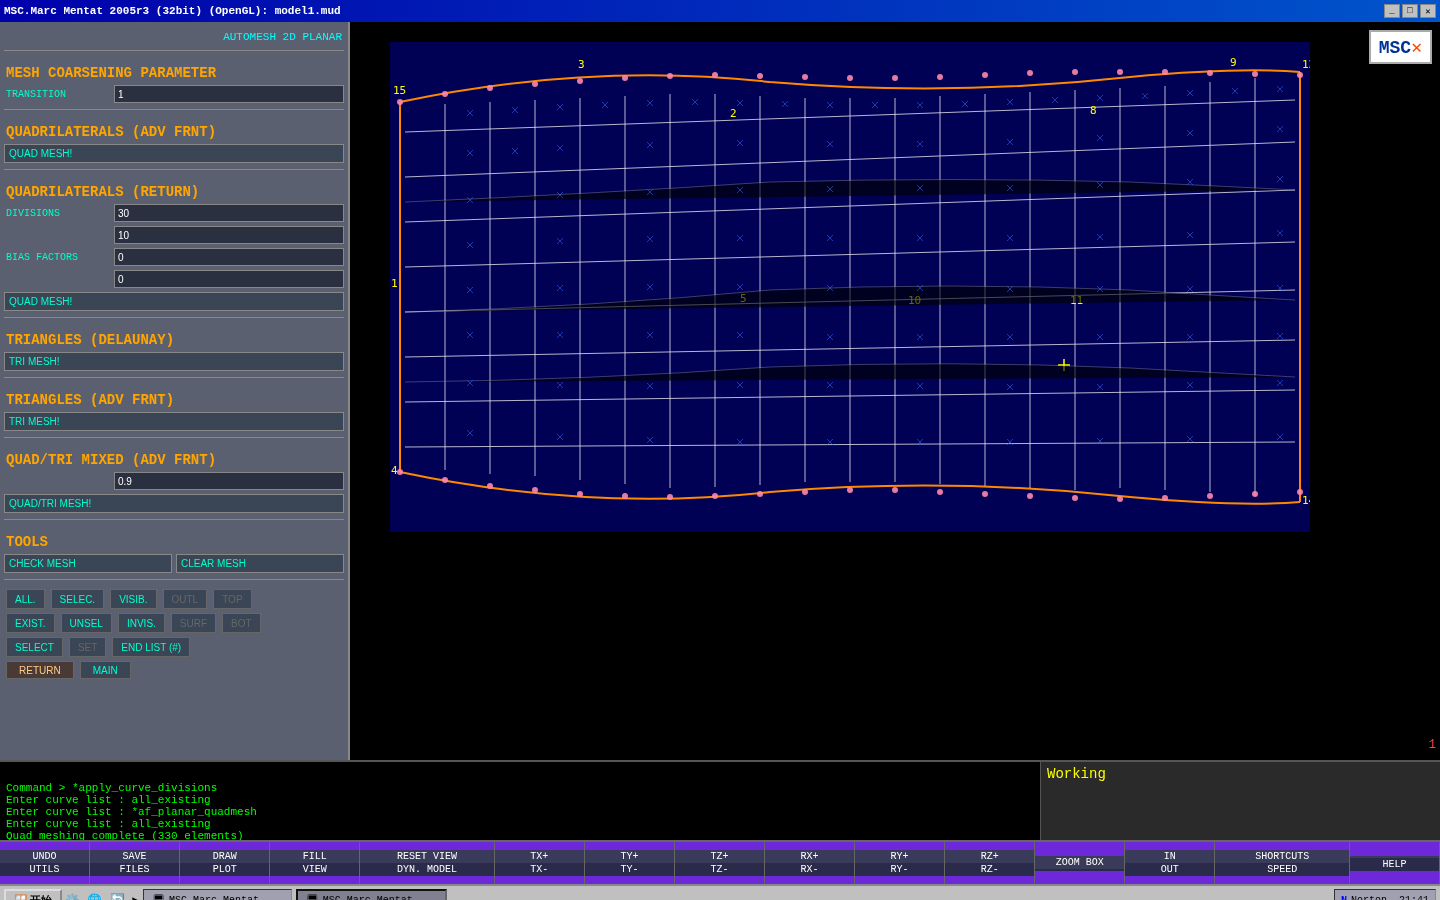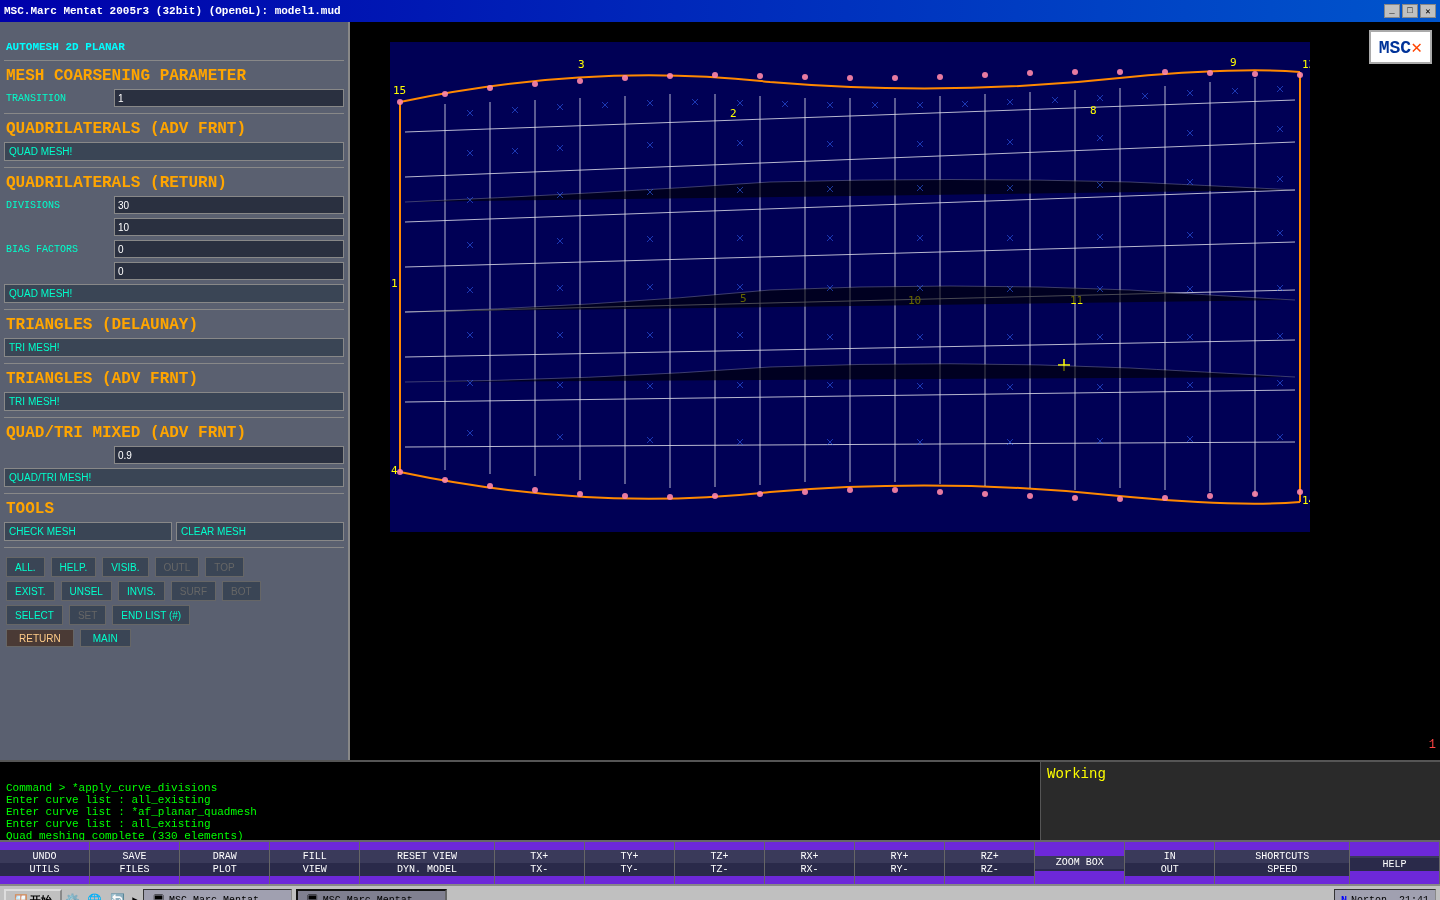--- a/index.html
+++ b/index.html
@@ -26,26 +26,26 @@
     #left-panel {
       width: 350px; min-width: 350px;
       background: #5a6070;
       display: flex; flex-direction: column;
       border-right: 2px solid #888;
       overflow-y: auto;
       padding: 4px;
     }
 
     .section-title {
-      color: #00ffff; font-size: 11px; font-weight: bold;
-      padding: 3px 2px; margin-top: 12px;
+      color: #00ffff; font-size: 11px; font-weight: normal;
+      padding: 3px 2px; margin-top: 2px; text-align: right;
     }
     .sub-section-title {
-      color: #ffa500; font-size: 16px; font-weight: bold;
-      padding: 2px 2px; margin-top: 0;
+      color: #ffa500; font-size: 14px; font-weight: bold;
+      padding: 2px 2px; margin-top: 8px;
     }
     .field-row {
       display: flex; align-items: center; margin: 2px 0;
     }
     .field-label {
       color: #00ffcc; font-size: 10px;
       min-width: 110px; padding: 2px;
     }
     .field-input {
       background: #2a3040; color: #fff; border: 1px solid #888;
@@ -232,21 +232,21 @@
     <div class="sub-section-title">TOOLS</div>
     <div style="display:flex;gap:4px;">
       <button class="btn-full" style="flex:1;">CHECK MESH</button>
       <button class="btn-full" style="flex:1;">CLEAR MESH</button>
     </div>
     <div class="divider"></div>
 
     <div style="margin-top:4px;">
       <div style="display:flex;gap:2px;margin-bottom:2px;">
         <button class="sel-btn">ALL.</button>
-        <button class="sel-btn">HELP.</button>
+        <button class="sel-btn">SELEC.</button>
         <button class="sel-btn">VISIB.</button>
         <button class="sel-btn disabled">OUTL</button>
         <button class="sel-btn disabled">TOP</button>
       </div>
       <div style="display:flex;gap:2px;">
         <button class="sel-btn">EXIST.</button>
         <button class="sel-btn">UNSEL</button>
         <button class="sel-btn">INVIS.</button>
         <button class="sel-btn disabled">SURF</button>
         <button class="sel-btn disabled">BOT</button>

